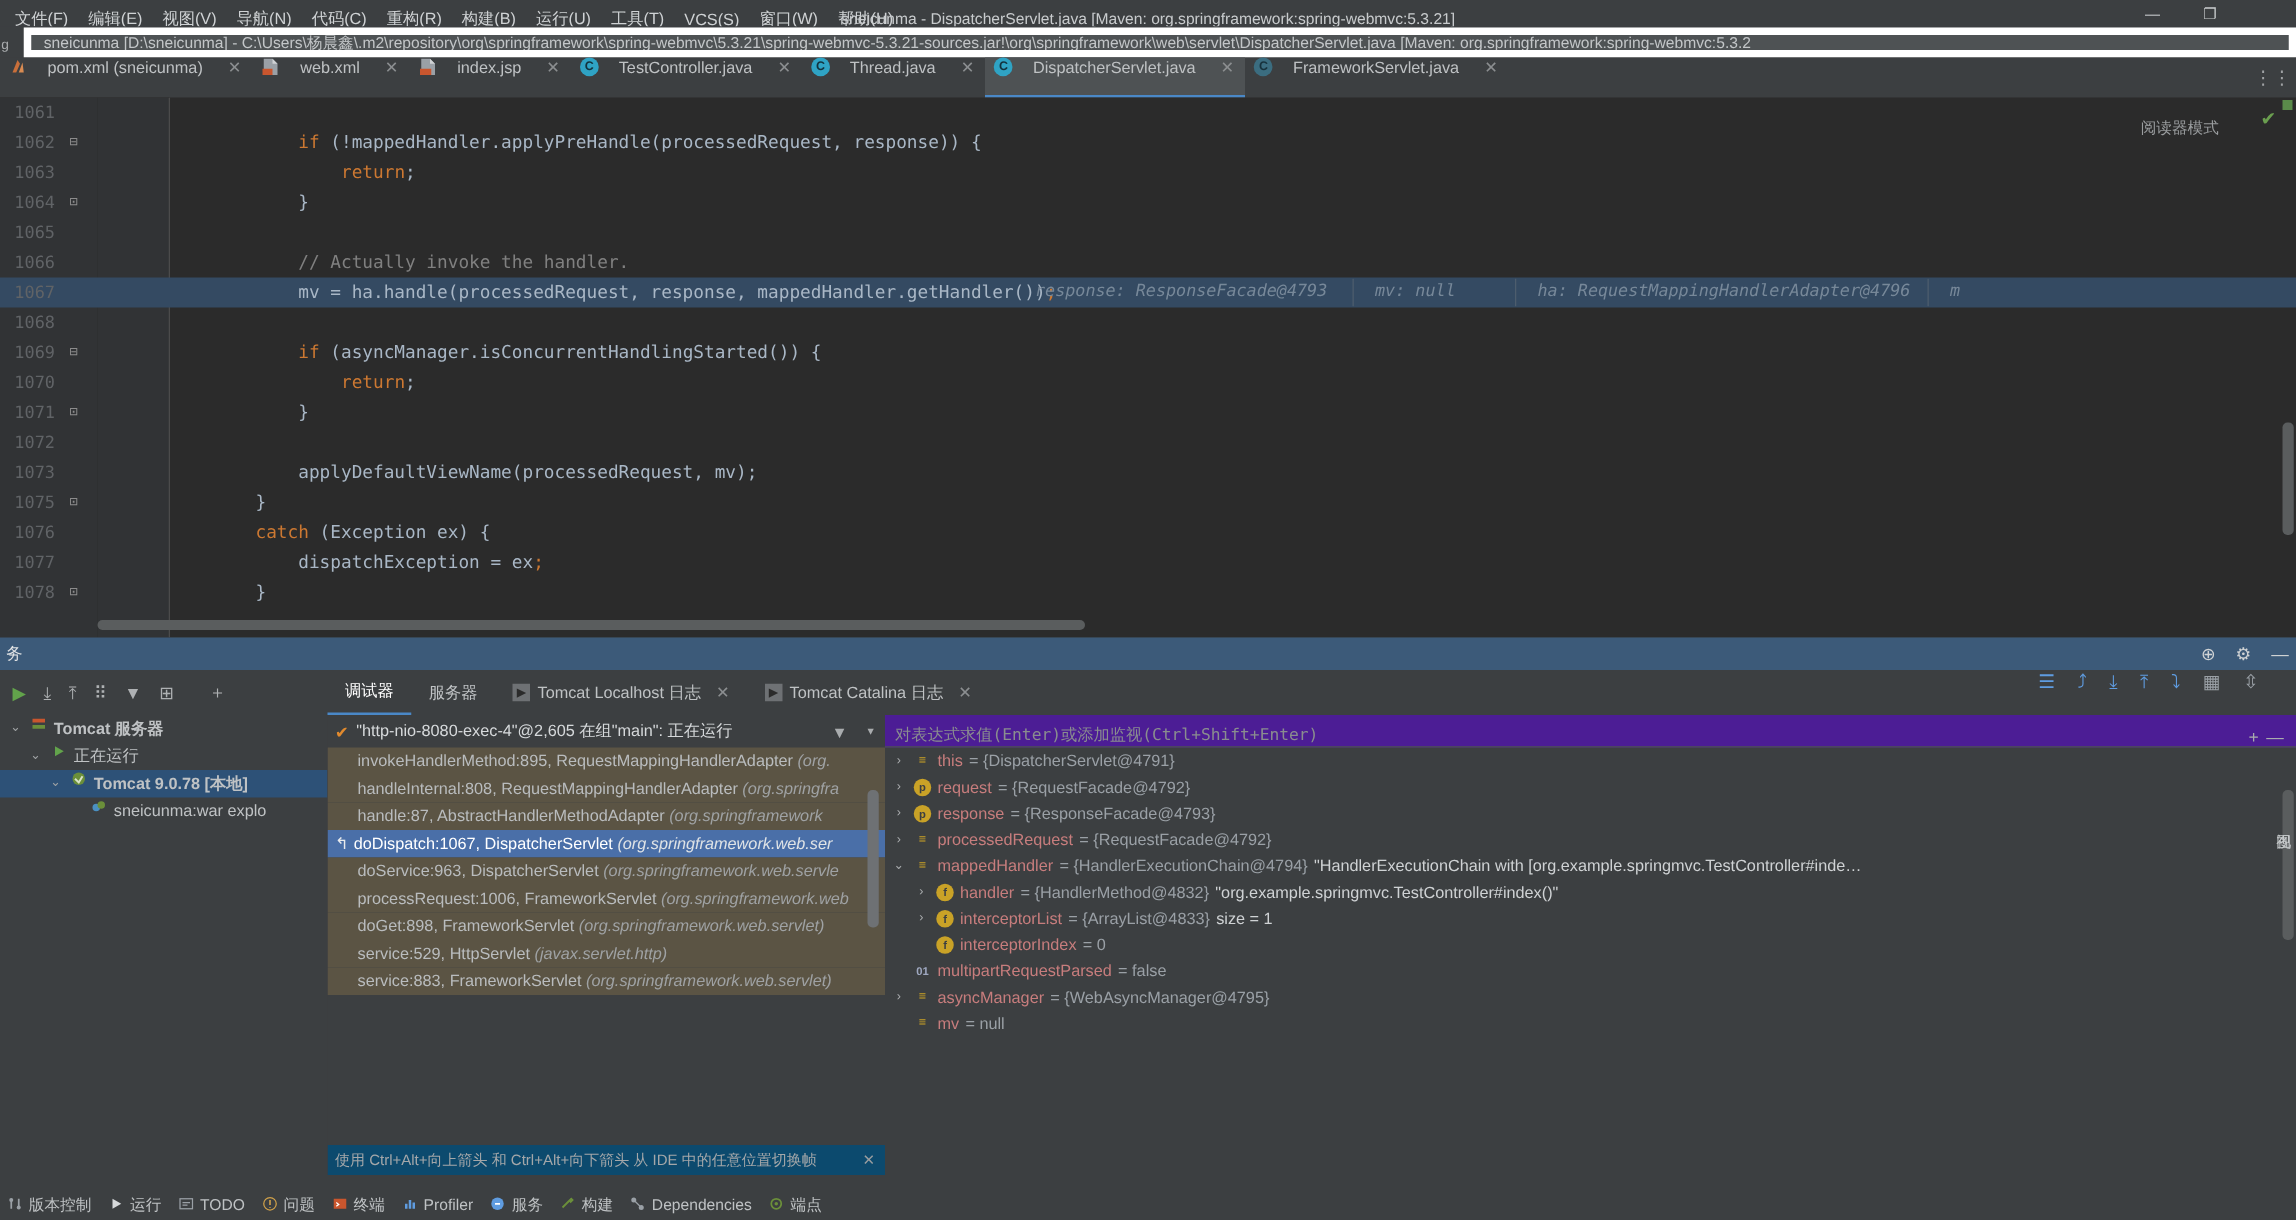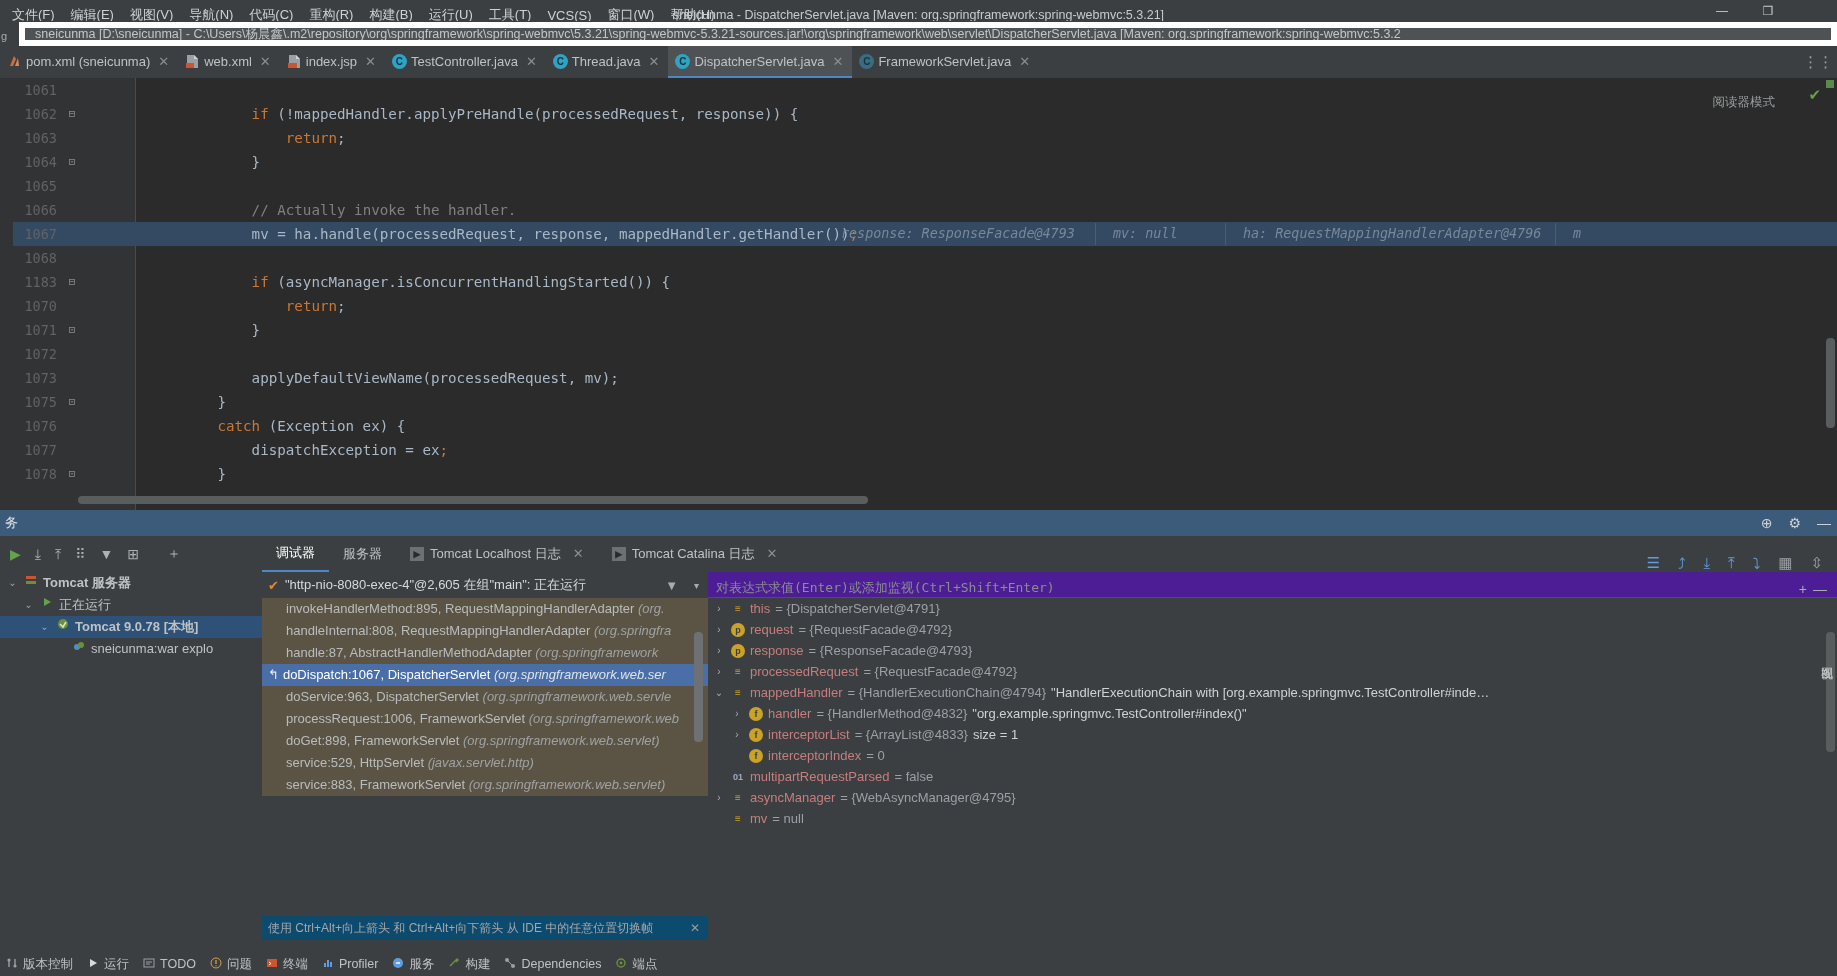--- a/index.html
+++ b/index.html
@@ -49,21 +49,21 @@
     display: flex; align-items: center; padding-left: 10px;
     font-size: 12.5px; color: #c3c6c8; white-space: nowrap; overflow: hidden;
   }
 
   
   .tabbar {
     position: absolute; top: 46px; left: 0; width: 1837px; height: 32px;
     background: #3c3f41; display: flex; align-items: stretch;
   }
   .tab {
-    display: flex; align-items: center; gap: 4px;
+    display: flex; align-items: flex-start; gap: 16px;
     padding: 0 9px 0 7px; font-size: 13px; color: #bfc2c4;
     border-bottom: 2px solid transparent; white-space: nowrap;
   }
   .tab.active { background: #4e5254; border-bottom: 2px solid #4a88c7; }
   .tab .close { color: #8b8e90; font-size: 13px; margin-left: 4px; }
   .ficon { width: 15px; height: 15px; flex: 0 0 15px; position: relative; }
   .ficon.maven { }
   .ficon.xmlfile { }
   .ficon.jsp { }
   .ficon.javac {
@@ -97,21 +97,21 @@
   }
   .gutter-col3 {
     position: absolute; left: 78px; top: 0; width: 58px; height: 432px;
     background: #313335; border-right: 1px solid #4b4b4b;
   }
   .code-area {
     position: absolute; left: 0; top: 0; width: 1837px; height: 432px;
     font-family: "DejaVu Sans Mono", monospace; font-size: 14.2px;
   }
   .cline {
-    position: relative; height: 24px; line-height: 24px; white-space: pre; margin-left: 13px;
+    position: relative; height: 24px; line-height: 24px; white-space: pre;
   }
   .cline.hl { background: #344a62; }
   .lnum {
     position: absolute; left: 0; width: 44px; text-align: right;
     color: #606366; font-family: "DejaVu Sans Mono", monospace; font-size: 13.5px;
   }
   .ctext { position: absolute; left: 136px; color: #a9b7c6; }
   .fold {
     position: absolute; left: 52px; width: 14px; text-align: center;
     color: #8c8c8c; font-size: 11px;
@@ -155,22 +155,22 @@
   .debugpanel {
     position: absolute; top: 536px; left: 0; width: 1837px; height: 404px;
     background: #3c3f41;
   }
   .dbg-toolbar-left {
     position: absolute; left: 0; top: 0; width: 262px; height: 36px;
     display: flex; align-items: center; gap: 14px; padding-left: 10px;
     color: #aeb1b3; font-size: 14px;
   }
   .dbg-tabs {
-    position: absolute; left: 262px; top: 0; height: 36px; right: 0;
-    display: flex; align-items: flex-end; gap: 0px;
+    position: absolute; left: 262px; top: 0; height: 36px; right: 16px;
+    display: flex; align-items: flex-start; gap: 0px;
   }
   .dbg-tab {
     font-size: 13px; color: #bfc2c4; padding: 0 14px; height: 36px;
     line-height: 36px; display: flex; align-items: center; gap: 6px;
     white-space: nowrap;
   }
   .dbg-tab.active { color: #ffffff; border-bottom: 2px solid #4a88c7; }
   .dbg-tab .close { color: #8b8e90; margin-left: 6px; font-size: 13px; }
   .runicon {
     display: inline-block; width: 14px; height: 14px; background: #6e7174;
@@ -366,21 +366,21 @@
     <div class="reader-check">✔</div>
     <div class="code-area" id="codearea">
         <div class="cline"><span class="lnum">1061</span><span class="ctext" style="padding-left: 0px;"></span></div>
         <div class="cline"><span class="lnum">1062</span><span class="fold">⊟</span><span class="ctext" style="padding-left: 102.6px;"><span class="kw">if</span><span class="punc"> (!mappedHandler.applyPreHandle(processedRequest, response)) {</span></span></div>
         <div class="cline"><span class="lnum">1063</span><span class="ctext" style="padding-left: 136.8px;"><span class="kw">return</span><span class="punc">;</span></span></div>
         <div class="cline"><span class="lnum">1064</span><span class="fold">⊡</span><span class="ctext" style="padding-left: 102.6px;"><span class="punc">}</span></span></div>
         <div class="cline"><span class="lnum">1065</span><span class="ctext" style="padding-left: 0px;"></span></div>
         <div class="cline"><span class="lnum">1066</span><span class="ctext" style="padding-left: 102.6px;"><span class="cmt">// Actually invoke the handler.</span></span></div>
         <div class="cline hl"><span class="lnum">1067</span><span class="ctext" style="padding-left: 102.6px;"><span class="punc">mv = ha.handle(processedRequest, response, mappedHandler.getHandler())</span><span class="kw">;</span></span><span class="hint" style="left: 828px;">response: ResponseFacade@4793</span><span class="hint" style="left: 1100px;">mv: null</span><span class="hintsep" style="left: 1082px;"></span><span class="hint" style="left: 1230px;">ha: RequestMappingHandlerAdapter@4796</span><span class="hintsep" style="left: 1212px;"></span><span class="hint" style="left: 1560px;">m</span><span class="hintsep" style="left: 1542px;"></span></div>
         <div class="cline"><span class="lnum">1068</span><span class="ctext" style="padding-left: 0px;"></span></div>
-        <div class="cline"><span class="lnum">1183</span><span class="fold">⊟</span><span class="ctext" style="padding-left: 102.6px;"><span class="kw">if</span><span class="punc"> (asyncManager.isConcurrentHandlingStarted()) {</span></span></div>
+        <div class="cline"><span class="lnum">1069</span><span class="fold">⊟</span><span class="ctext" style="padding-left: 102.6px;"><span class="kw">if</span><span class="punc"> (asyncManager.isConcurrentHandlingStarted()) {</span></span></div>
         <div class="cline"><span class="lnum">1070</span><span class="ctext" style="padding-left: 136.8px;"><span class="kw">return</span><span class="punc">;</span></span></div>
         <div class="cline"><span class="lnum">1071</span><span class="fold">⊡</span><span class="ctext" style="padding-left: 102.6px;"><span class="punc">}</span></span></div>
         <div class="cline"><span class="lnum">1072</span><span class="ctext" style="padding-left: 0px;"></span></div>
         <div class="cline"><span class="lnum">1073</span><span class="ctext" style="padding-left: 102.6px;"><span class="punc">applyDefaultViewName(processedRequest, mv);</span></span></div>
         <div class="cline"><span class="lnum">1075</span><span class="fold">⊡</span><span class="ctext" style="padding-left: 68.4px;"><span class="punc">}</span></span></div>
         <div class="cline"><span class="lnum">1076</span><span class="ctext" style="padding-left: 68.4px;"><span class="kw">catch</span><span class="punc"> (Exception ex) {</span></span></div>
         <div class="cline"><span class="lnum">1077</span><span class="ctext" style="padding-left: 102.6px;"><span class="punc">dispatchException = ex</span><span class="kw">;</span></span></div>
         <div class="cline"><span class="lnum">1078</span><span class="fold">⊡</span><span class="ctext" style="padding-left: 68.4px;"><span class="punc">}</span></span></div>
       </div>
     <div class="hscroll"></div>

